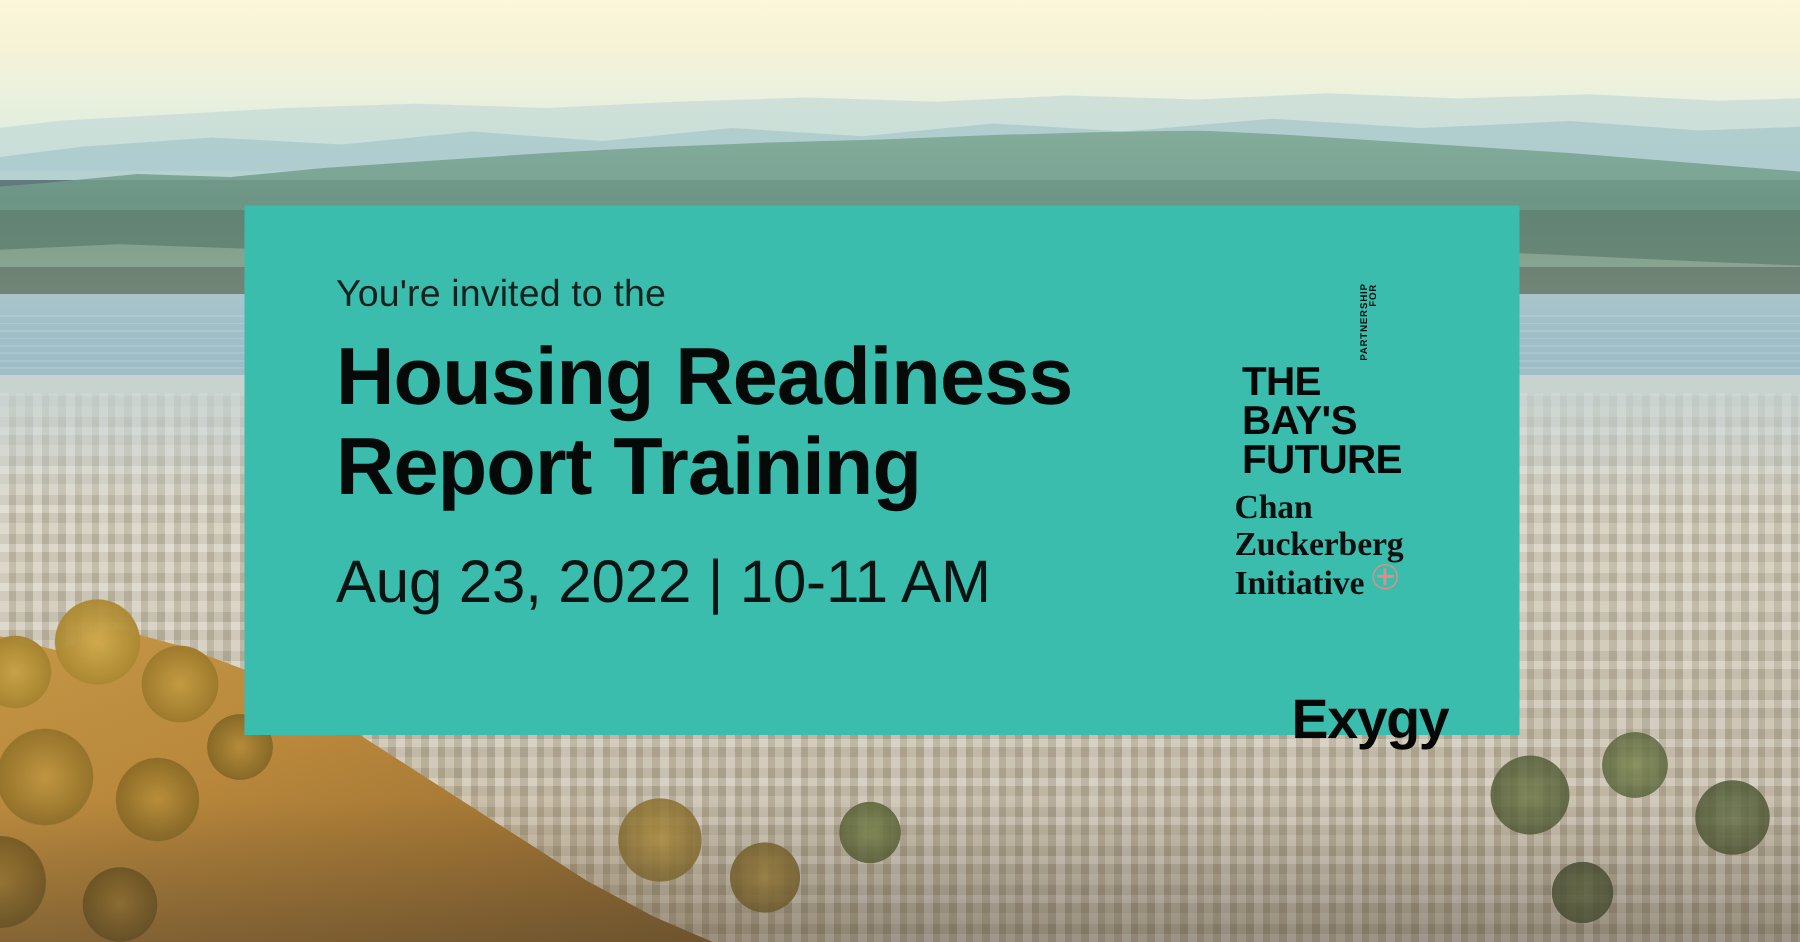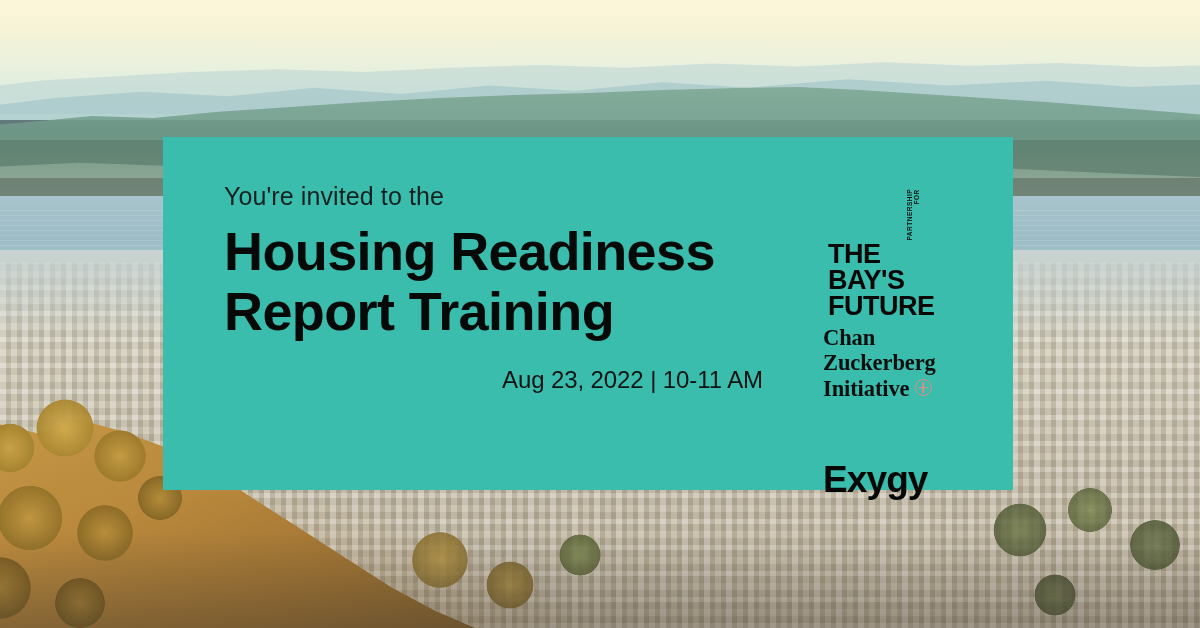--- a/index.html
+++ b/index.html
@@ -202,26 +202,25 @@
   .headline {
     font-size: 54px;
     font-weight: 700;
     color: #050a09;
     line-height: 1.12;
     letter-spacing: -0.6px;
     margin: 0;
     white-space: pre-line;
   }
   .dateline {
-    font-size: 24px;
+    font-size: 40px;
     font-weight: 400;
     color: #0b1412;
     letter-spacing: -0.1px;
     margin: 24px 0 0 0;
-    text-align: right;
   }
 
   
   .logos {
     position: absolute;
     left: 660px;
     top: 52px;
     width: 180px;
   }
   .logo-tbf {
@@ -261,21 +260,21 @@
     font-size: 22.5px;
     font-weight: 700;
     line-height: 1.14;
     color: #0c0f0e;
     letter-spacing: -0.1px;
     position: relative;
     white-space: pre-line;
   }
   .czi-row {
     display: flex;
-    align-items: center;
+    align-items: flex-start;
     font-family: Liberation Serif, serif;
   }
   .czi-mark {
     display: inline-block;
     width: 15px;
     height: 15px;
     margin-left: 5px;
     margin-bottom: 2px;
     border: 1.6px solid #e08d86;
     border-radius: 50%;
@@ -302,20 +301,21 @@
     background: #e08d86;
     transform: translateY(-50%);
   }
   .logo-exygy {
     margin-top: 34px;
     font-size: 37px;
     font-weight: 800;
     color: #050807;
     letter-spacing: -0.9px;
     line-height: 1;
+    margin-left: 38px;
   }
 </style>
 </head>
 <body>
 
 <div class="stage">
 
   <div class="photo">
     <div class="sky"></div>
     <div class="ridge ridge-far"></div>

